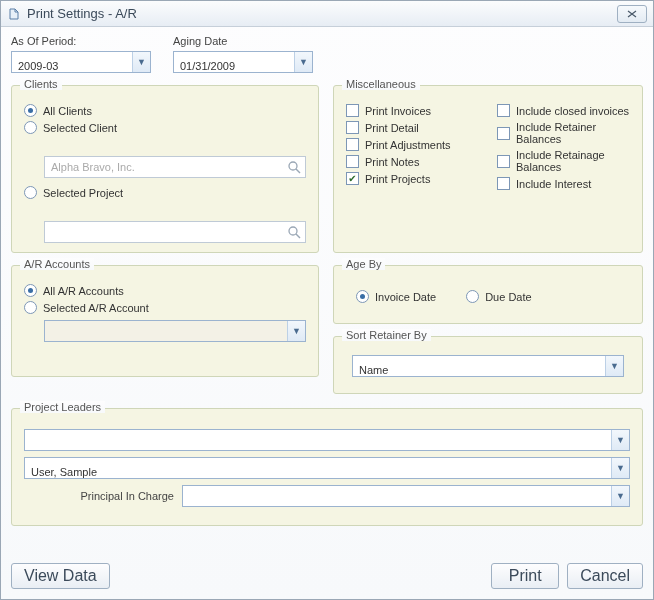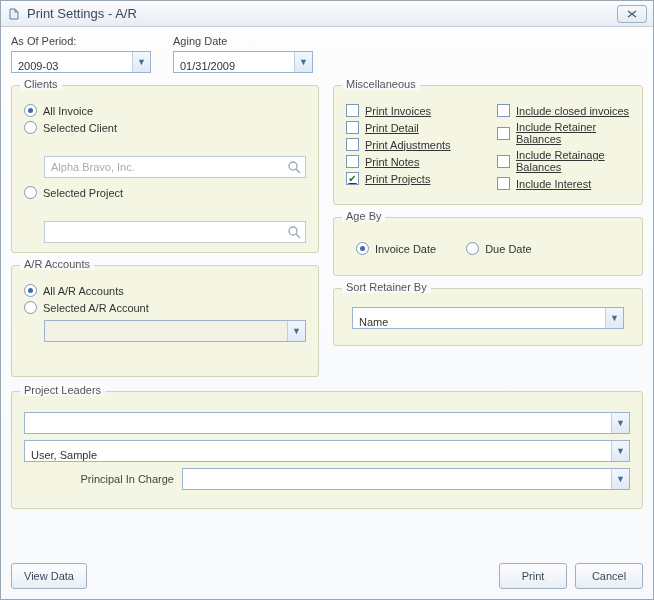--- a/index.html
+++ b/index.html
@@ -158,21 +158,21 @@
   .btn {
     height:26px;
     min-width:68px;
     padding:0 12px;
     border:1px solid #9fb0c2;
     border-radius:3px;
     background:linear-gradient(#fdfdfe,#e9eef4);
     color:#3b4a5a;
     display:flex; align-items:center; justify-content:center;
     cursor:pointer;
-    font-size:11px;
+    font-size:16px;
   }
   .footer .spacer { flex:1; }
   .down-tri { font-size:9px; }
   .disabled-select {
     background:#f3f1e6;
   }
 </style>
 </head>
 <body>
 
@@ -211,21 +211,21 @@
       </div>
     </div>
 
     <div class="columns">
       <div class="col-left">
 
         <div class="group" style="height:168px;">
           <span class="legend">Clients</span>
           <div class="radio-row">
             <span class="radio checked"></span>
-            <span>All Invoice</span>
+            <span>All Clients</span>
           </div>
           <div class="radio-row">
             <span class="radio"></span>
             <span>Selected Client</span>
           </div>
           <div class="searchbox">
             <span class="ph">Alpha Bravo, Inc.</span>
             <span class="mag">
               <svg width="14" height="14" viewBox="0 0 14 14">
                   <circle cx="6" cy="6" r="4" fill="none" stroke="#9aa7b5" stroke-width="1.3"></circle>
@@ -263,21 +263,21 @@
               <span class="val"></span>
               <span class="arrow">▼</span>
             </div>
           </div>
         </div>
 
       </div>
 
       <div class="col-right">
 
-        <div class="group" style="height:120px;text-decoration:underline;">
+        <div class="group" style="height:168px;">
           <span class="legend">Miscellaneous</span>
           <div class="misc-grid">
             <div class="misc-col">
               <div class="check-row">
                   <span class="check"></span>
                   <span>Print Invoices</span>
                 </div>
               <div class="check-row">
                   <span class="check"></span>
                   <span>Print Detail</span>

